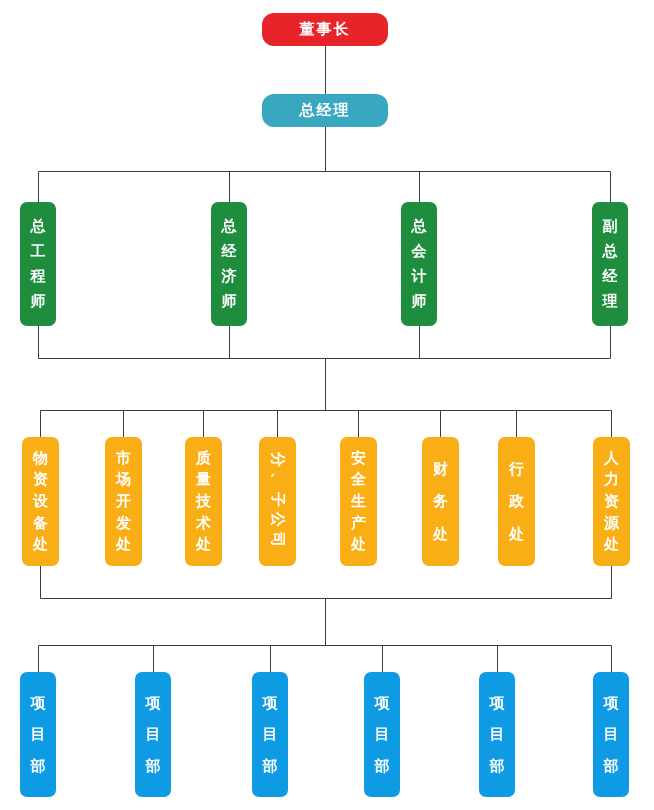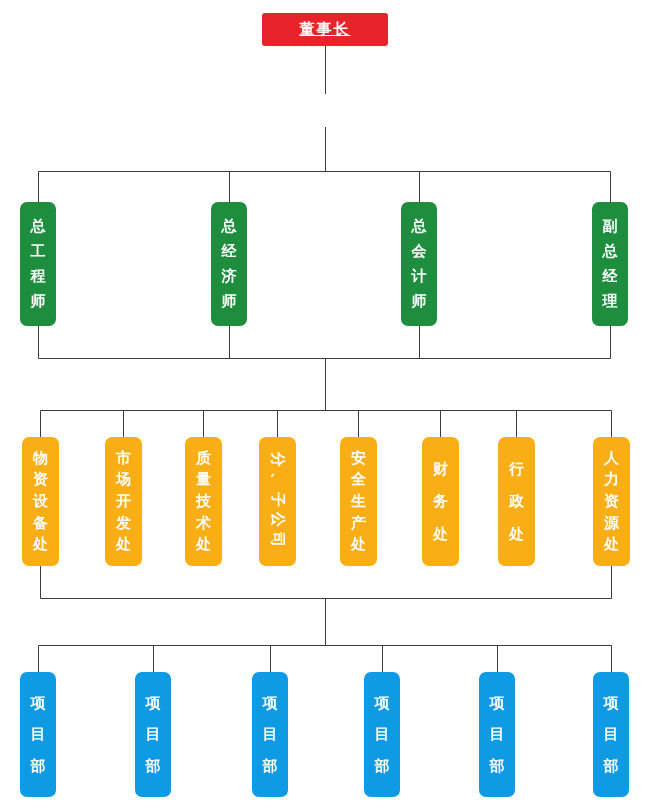--- a/index.html
+++ b/index.html
@@ -17,21 +17,21 @@
   .node {
     position: absolute;
     color: #ffffff;
     font-weight: bold;
     display: flex;
     align-items: center;
     justify-content: center;
     box-sizing: border-box;
     border-radius: 7px;
   }
-  .hnode { width: 126px; height: 33px; font-size: 15px; letter-spacing: 2px; border-radius: 3px; text-decoration: underline; }
+  .hnode { width: 126px; height: 33px; font-size: 15px; letter-spacing: 2px; border-radius: 12px; }
   .vnode { width: 36px; }
   .lv-exec { height: 124px; }
   .lv-dept { width: 37px; height: 129px; }
   .lv-proj { height: 125px; }
 
   .vchars {
     display: flex;
     flex-direction: column;
     justify-content: space-evenly;
     align-items: center;
@@ -60,20 +60,23 @@
     <path d="M325.5 46 L325.5 94" stroke="#3c3c3c"></path>
     <path d="M325.5 127 L325.5 171.5 M38.5 171.5 L610.5 171.5 M38.5 171.5 L38.5 203 M229.5 171.5 L229.5 203 M419.5 171.5 L419.5 203 M610.5 171.5 L610.5 203" stroke="#3c3c3c"></path>
     <path d="M38.5 326 L38.5 358.5 M229.5 326 L229.5 358.5 M419.5 326 L419.5 358.5 M610.5 326 L610.5 358.5 M38.5 358.5 L610.5 358.5 M325.5 358.5 L325.5 410.5 M40.5 410.5 L611.5 410.5 M40.5 410.5 L40.5 437 M123.5 410.5 L123.5 437 M203.5 410.5 L203.5 437 M277.5 410.5 L277.5 437 M358.5 410.5 L358.5 437 M440.5 410.5 L440.5 437 M516.5 410.5 L516.5 437 M611.5 410.5 L611.5 437" stroke="#3c3c3c"></path>
     <path d="M40.5 566 L40.5 598.5 M611.5 566 L611.5 598.5 M40.5 598.5 L611.5 598.5 M325.5 598.5 L325.5 645.5 M38.5 645.5 L611.5 645.5 M38.5 645.5 L38.5 672 M153.5 645.5 L153.5 672 M270.5 645.5 L270.5 672 M382.5 645.5 L382.5 672 M497.5 645.5 L497.5 672 M611.5 645.5 L611.5 672" stroke="#3c3c3c"></path>
   </svg>
 
   <div class="node hnode" style="left: 262px; top: 13px; background-color: rgb(230, 36, 41);">
     <span class="hlabel">董事长</span>
   </div>
 
+  <div class="node hnode" style="left: 262px; top: 94px; background-color: rgb(58, 167, 192);">
+    <span class="hlabel">总经理</span>
+  </div>
 
   <div class="node vnode lv-exec" style="left: 20px; top: 202px; background-color: rgb(30, 142, 62);">
     <span class="vchars">
         <span>总</span>
         <span>工</span>
         <span>程</span>
         <span>师</span>
       </span>
   </div>
   <div class="node vnode lv-exec" style="left: 211px; top: 202px; background-color: rgb(30, 142, 62);">

